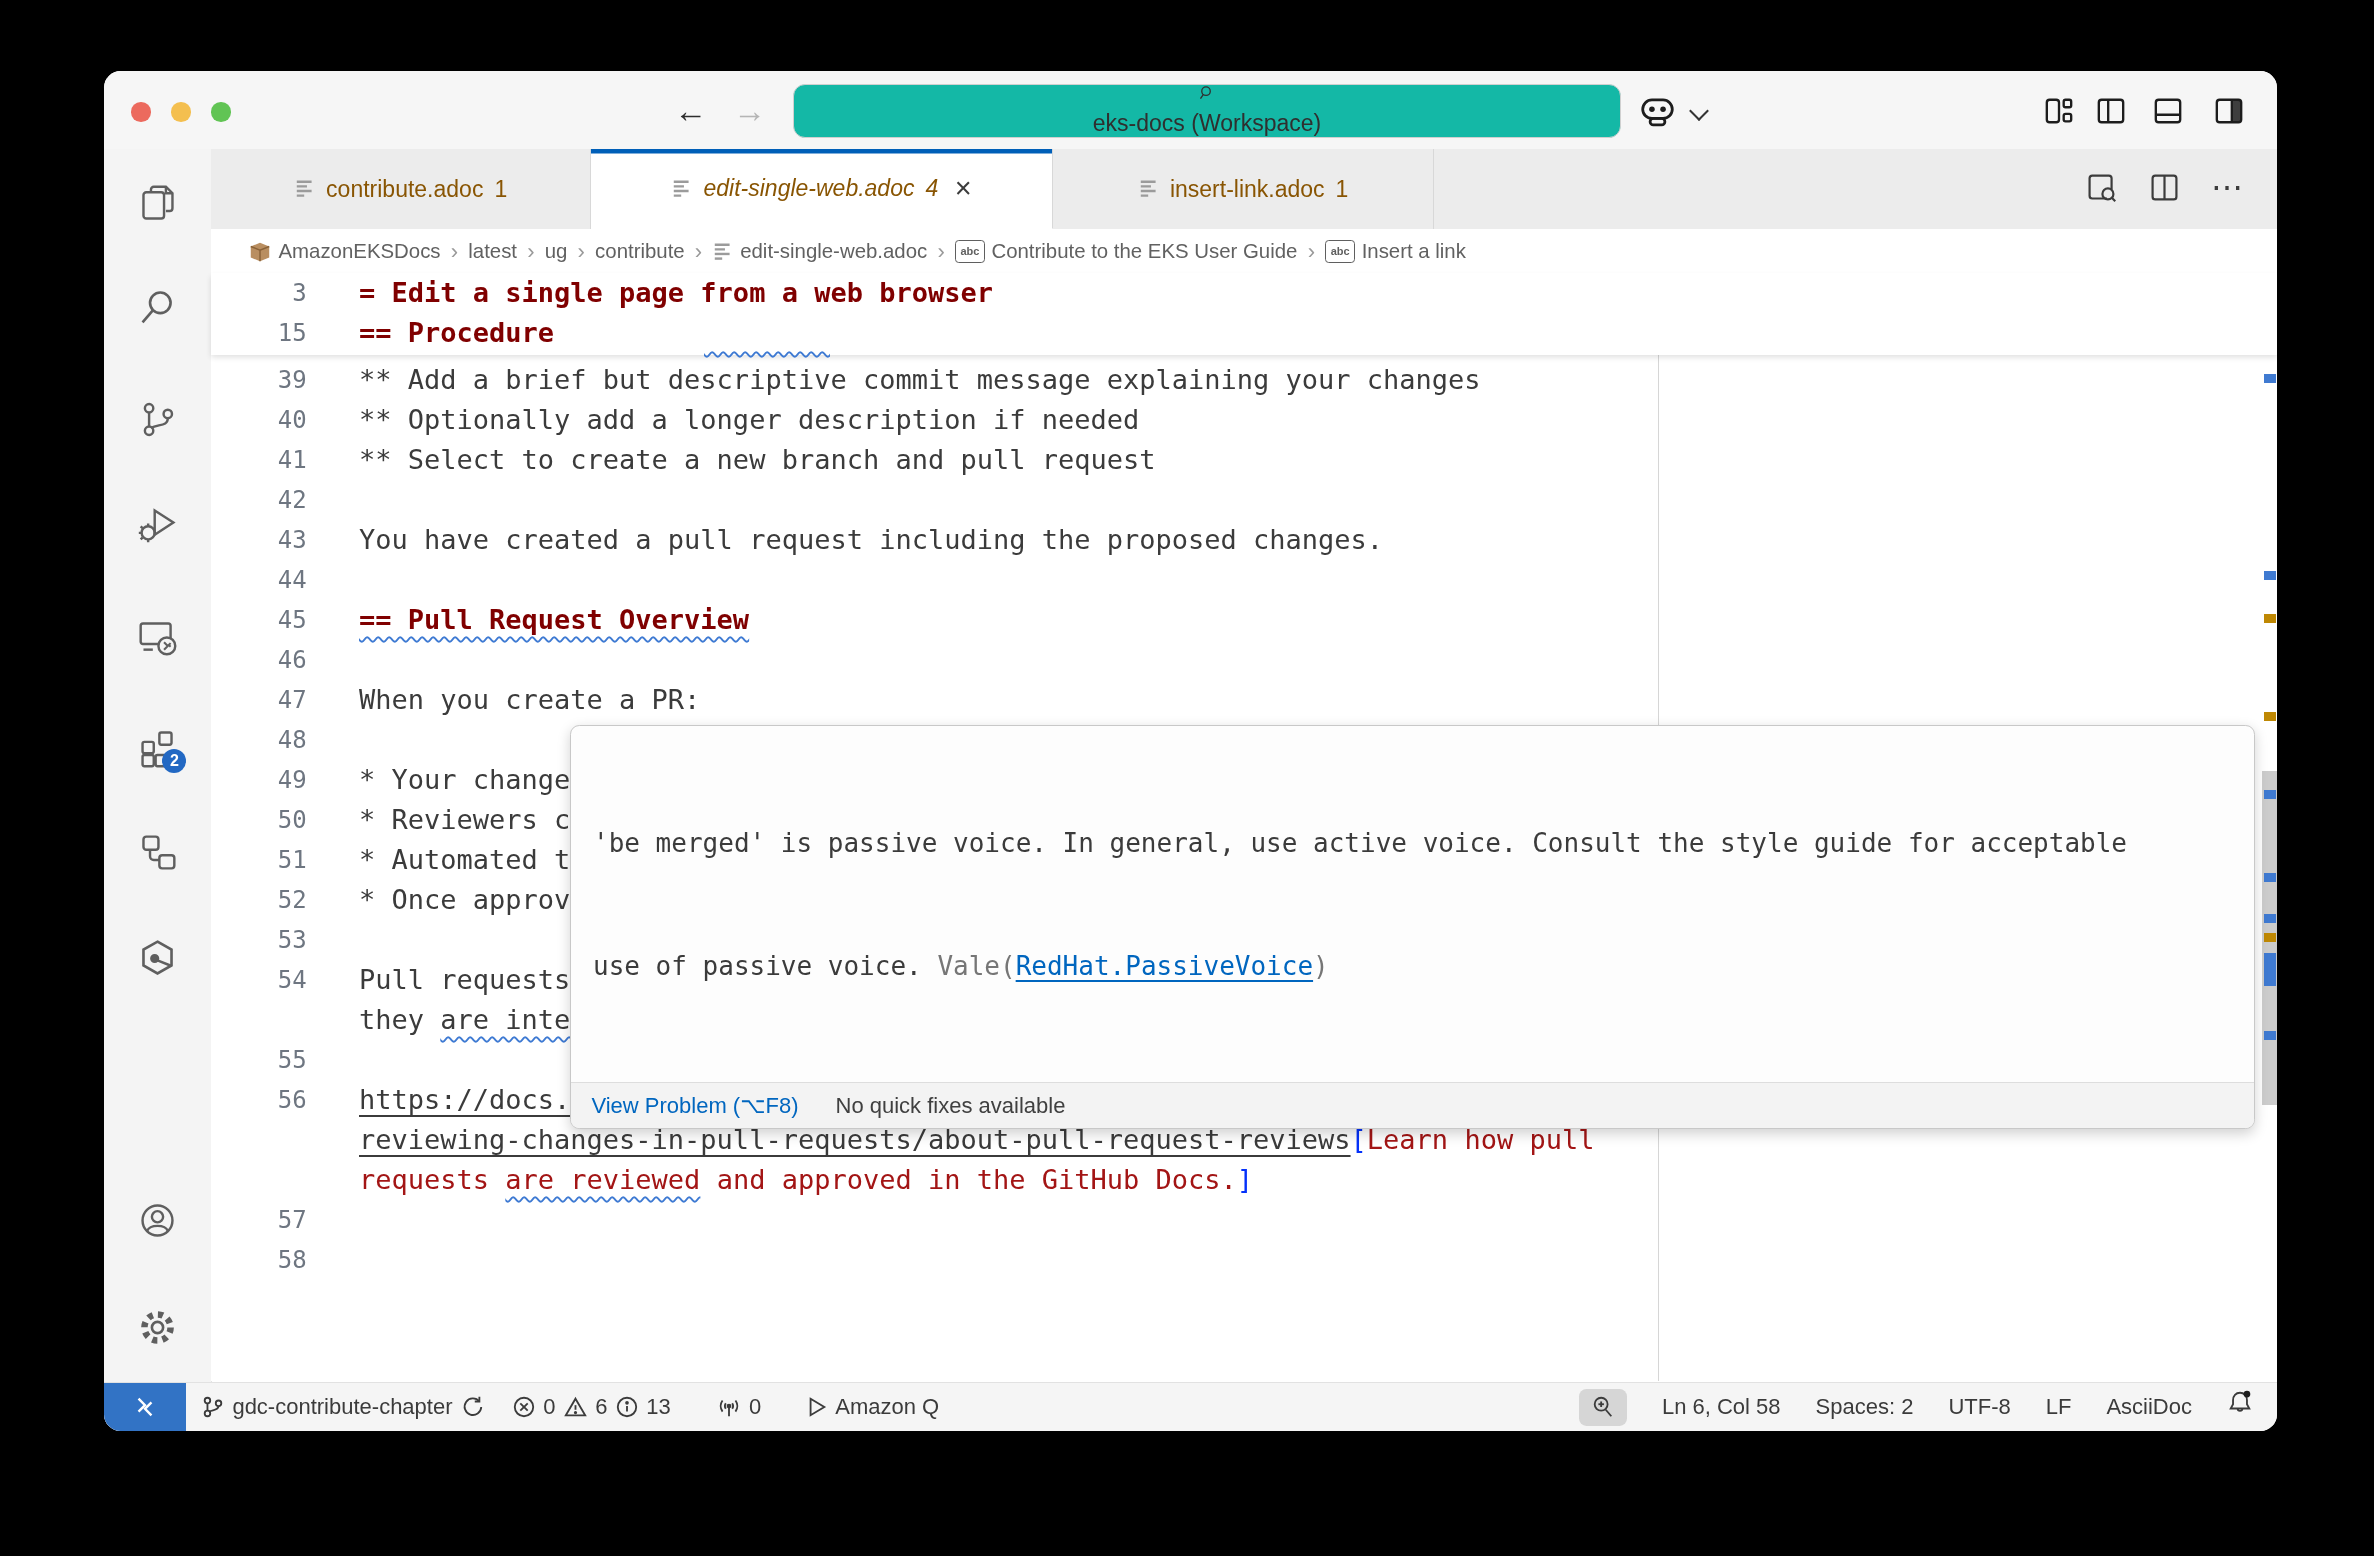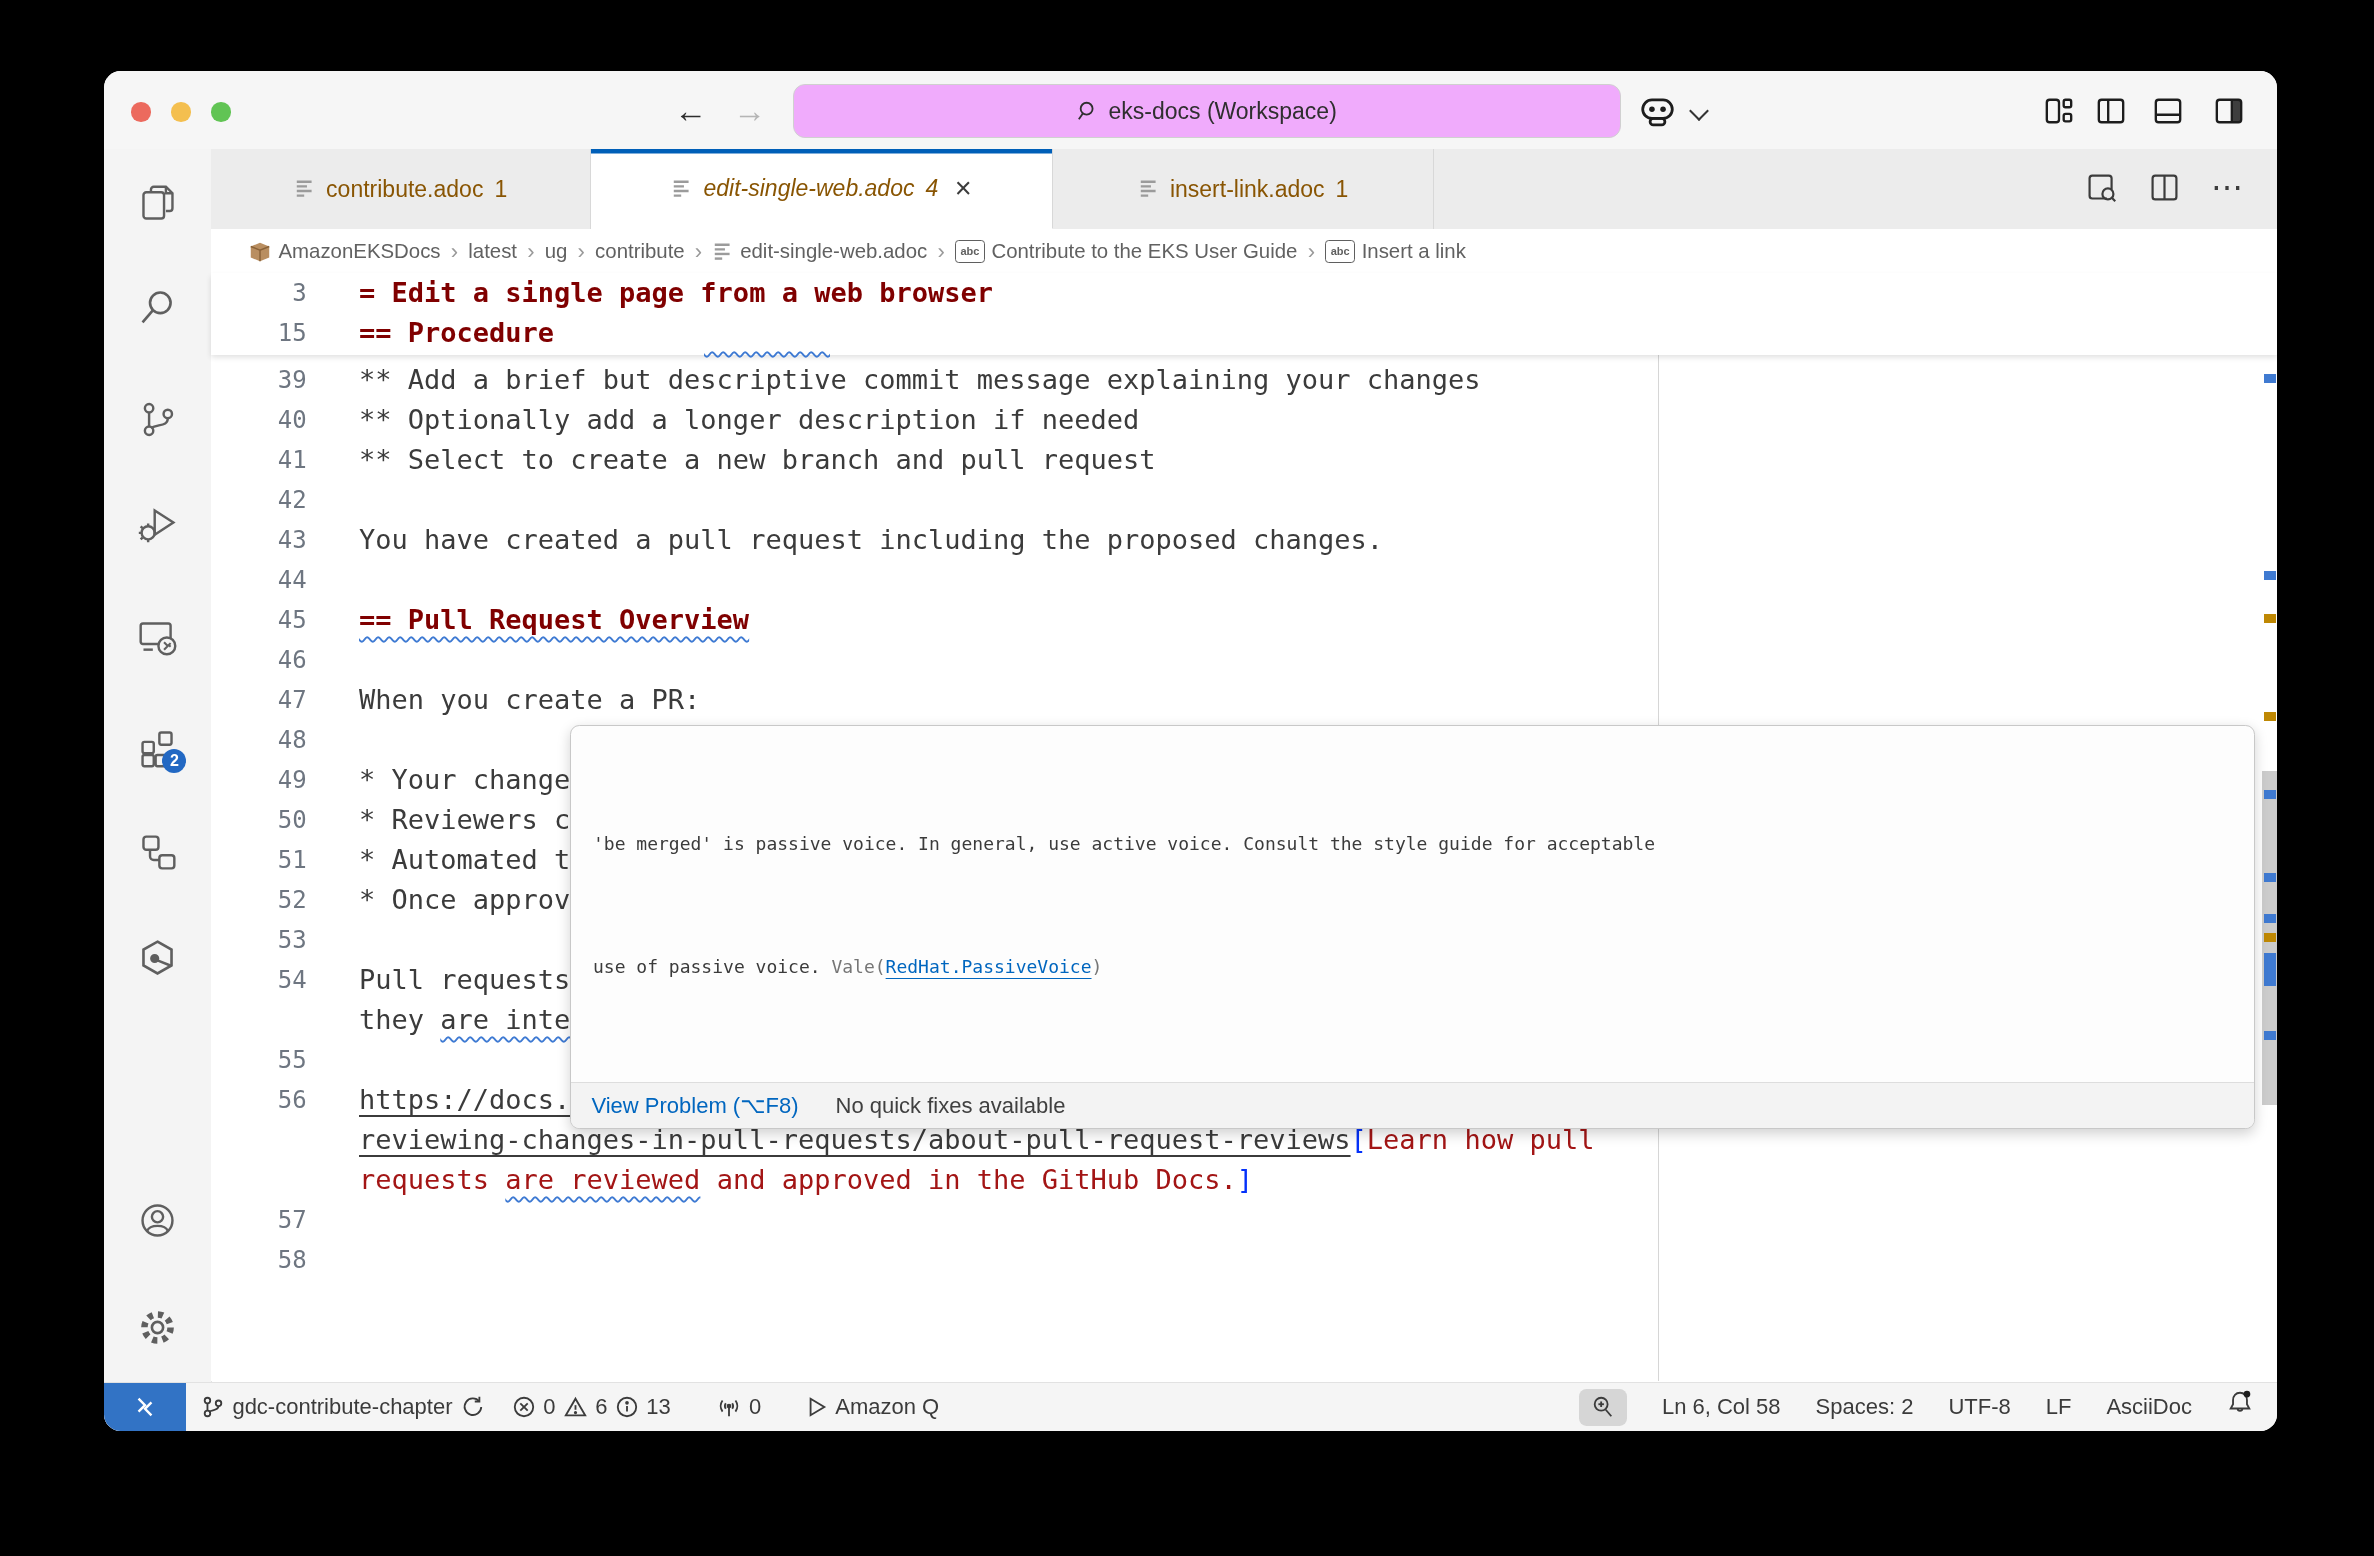--- a/index.html
+++ b/index.html
@@ -5,21 +5,21 @@
   html,body{margin:0;padding:0;background:#000;width:2375px;height:1556px;font-family:"Liberation Sans",sans-serif;}
   .window{position:absolute;left:104px;top:71px;width:2173px;height:1360px;background:#fff;border-radius:16.7px;overflow:hidden;box-shadow:0 28px 83px rgba(0,0,0,.6);}
   
   .titlebar{position:absolute;left:0;top:0;width:100%;height:78px;background:#f6f6f6;}
   .tl{position:absolute;top:31px;width:19.5px;height:19.5px;border-radius:50%;}
   .tl.red{left:27px;background:#ec6a5e;}
   .tl.yellow{left:67px;background:#f4bf4f;}
   .tl.green{left:107px;background:#61c454;}
   .navarrow{position:absolute;top:16.7px;font-size:33px;color:#2d2d2d;line-height:45px;}
   .navarrow.fwd{color:#b5b5b5;}
-  .searchbox{position:absolute;left:689px;top:13px;width:826px;height:52px;background:#f0abfc;border:1.4px solid #d0d0d0;border-radius:12px;display:flex;align-items:center;justify-content:center;gap:9.3px;color:#2f2f2f;font-size:23px;}
+  .searchbox{position:absolute;left:689px;top:13px;width:826px;height:52px;background:#14b8a6;border:1.4px solid #d0d0d0;border-radius:12px;display:flex;align-items:center;justify-content:center;gap:9.3px;color:#2f2f2f;font-size:23px;flex-direction:column;}
   .ticon{position:absolute;top:25px;}
   .chev{position:absolute;width:12px;height:12px;border-right:2.8px solid #333;border-bottom:2.8px solid #333;transform:rotate(45deg);}
   
   .activitybar{position:absolute;left:0;top:78px;width:107px;height:1233px;background:#f4f4f4;border-right:0.9px solid #e3e3e3;}
   .abicon{position:absolute;left:32px;width:43px;height:43px;}
   .abbadge{position:absolute;width:24px;height:24px;border-radius:50%;background:#2268c3;color:#fff;font-size:16px;font-weight:bold;display:flex;align-items:center;justify-content:center;}
   
   .tabbar{position:absolute;left:107px;top:78px;right:0;height:80px;background:#ececec;border-bottom:0.9px solid #e2e2e2;display:flex;}
   .tab{height:80px;display:flex;align-items:center;justify-content:center;gap:11px;border-right:0.9px solid #d8d8d8;box-sizing:border-box;font-size:23px;color:#895503;}
   .tab .lbl{white-space:nowrap;}
@@ -45,21 +45,21 @@
   .str{color:#a31515;}
   .bracket{color:#0431fa;}
   .link{text-decoration:underline;text-decoration-thickness:2.3px;text-underline-offset:5.6px;}
   .sq{text-decoration-line:underline;text-decoration-style:wavy;text-decoration-color:#3e7ad3;text-decoration-thickness:2px;text-underline-offset:6.5px;}
   .str.sq{color:#a31515;}
   .hl{background:rgba(166,205,255,.45);}
   .peek{position:absolute;left:493px;top:74px;width:126px;height:11px;overflow:hidden;z-index:6;}
   .peek span{display:block;margin-top:-28px;font-size:27px;color:transparent;text-decoration-line:underline;text-decoration-style:wavy;text-decoration-color:#3e7ad3;text-decoration-thickness:2px;text-underline-offset:6.5px;}
   
   .tooltip{position:absolute;left:359px;top:452px;width:1683px;background:#fdfdfd;border:1.4px solid #c8c8c8;border-radius:9.3px;box-shadow:0 4.6px 13px rgba(0,0,0,.18);z-index:10;overflow:hidden;}
-  .tt-body{padding:15px 22px 13px 22px;font-size:18px;line-height:41px;color:#3b3b3b;white-space:pre;}
+  .tt-body{padding:15px 22px 13px 22px;font-size:26px;line-height:41px;color:#3b3b3b;white-space:pre;}
   .tt-gray{color:#767676;margin-top:26px;}
   .tt-link{color:#0066bf;text-decoration:underline;text-underline-offset:4.6px;}
   .tt-actions{border-top:1.4px solid #dddddd;background:#f3f3f3;height:45px;display:flex;align-items:center;gap:37px;padding-left:20.4px;font-family:"Liberation Sans",sans-serif;font-size:22px;}
   .tt-action{color:#0066bf;}
   .tt-nofix{color:#404040;}
   
   .ovthumb{position:absolute;left:2051px;width:16px;background:rgba(110,110,110,.35);}
   .ovmark{position:absolute;left:2053px;width:12px;height:9.3px;background:#3f7ad1;}
   .ovmark.y{background:#bf8803;}
   .ovmark.cursor{left:2047px;width:19.5px;background:#4d4d4d;}

